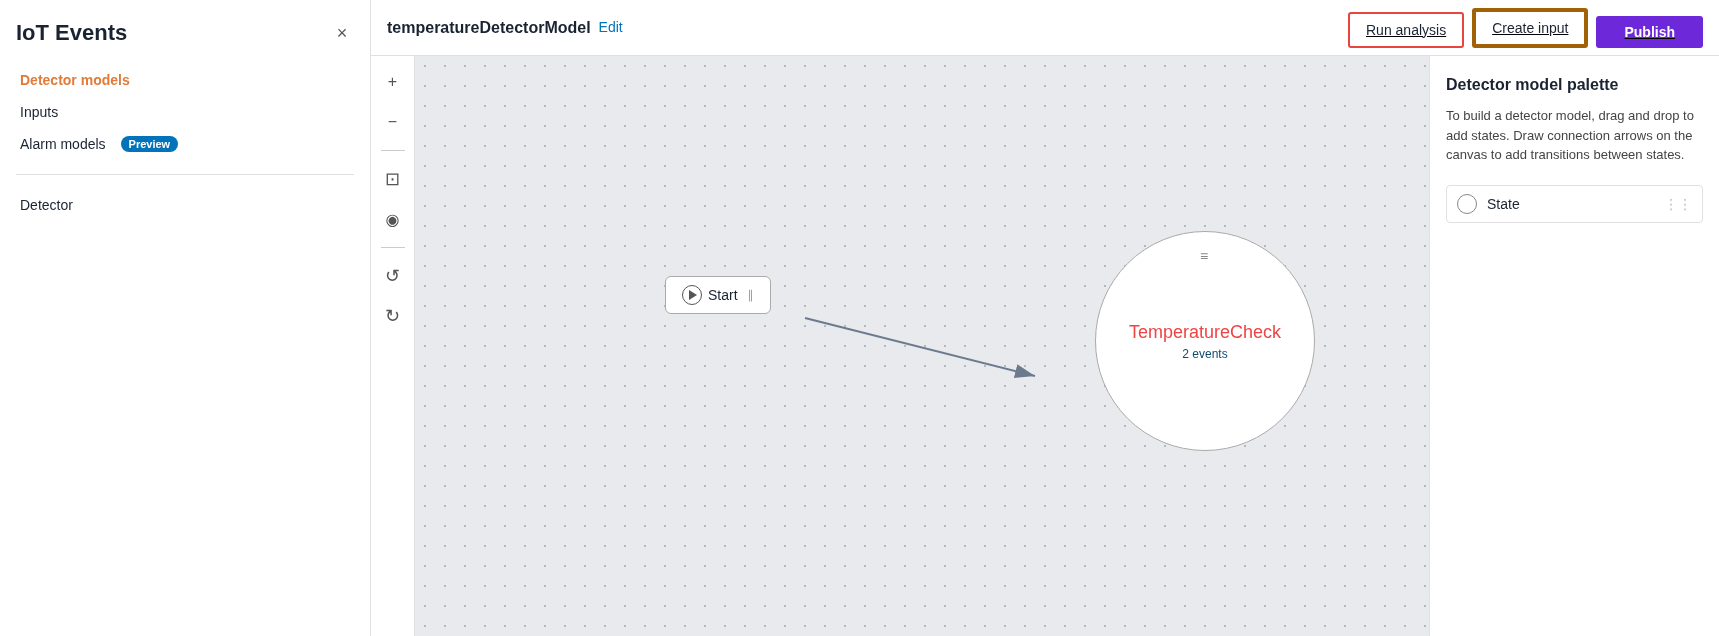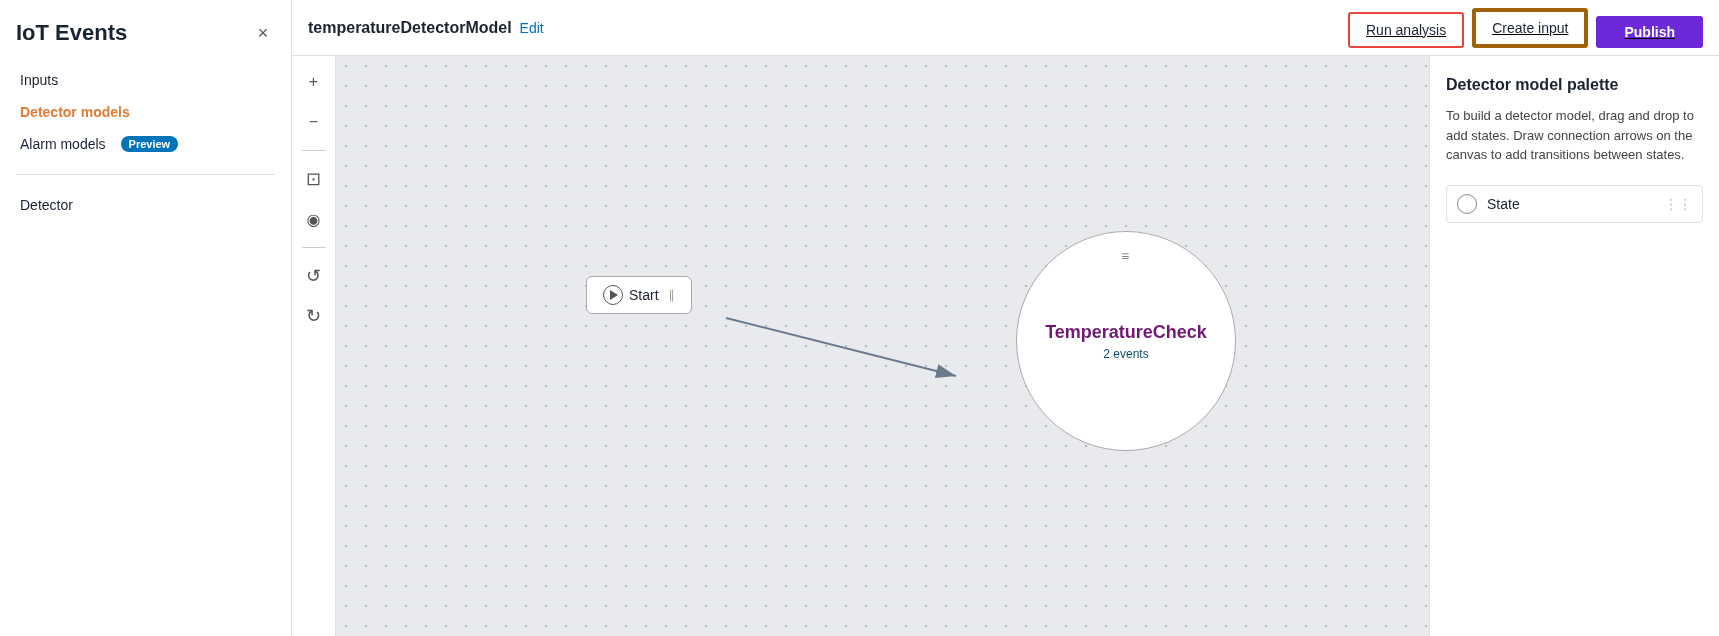--- a/index.html
+++ b/index.html
@@ -5,21 +5,21 @@
     * { box-sizing: border-box; margin: 0; padding: 0; }
     body { font-family: -apple-system, BlinkMacSystemFont, 'Segoe UI', Arial, sans-serif; font-size: 14px; background: #fff; display: flex; flex-direction: column; height: 636px; overflow: hidden; }
 
     
     .main-layout {
       display: flex; flex: 1; overflow: hidden;
     }
 
     
     .sidebar {
-      width: 292px; background: #fff; border-right: 1px solid #e0e0e0;
+      width: 371px; background: #fff; border-right: 1px solid #e0e0e0;
       display: flex; flex-direction: column; padding: 20px 16px;
       flex-shrink: 0;
     }
     .sidebar-header {
       display: flex; align-items: center; justify-content: space-between;
       margin-bottom: 20px;
     }
     .sidebar-title {
       font-size: 22px; font-weight: 600; color: #1a2332;
     }
@@ -45,21 +45,21 @@
     .content-area {
       display: flex; flex: 1; flex-direction: column; overflow: hidden;
     }
 
     
     .header-bar {
       display: flex; align-items: center; justify-content: space-between;
       padding: 0 16px; height: 56px; border-bottom: 1px solid #e0e0e0;
       background: #fff; flex-shrink: 0;
     }
-    .header-left { display: flex; align-items: center; gap: 8px; }
+    .header-left { display: flex; gap: 8px; }
     .model-name { font-size: 16px; font-weight: 600; color: #1a2332; }
     .edit-link { color: #0073bb; font-size: 14px; cursor: pointer; }
     .header-right { display: flex; align-items: flex-end; gap: 8px; text-decoration: underline; }
     .btn-run-analysis {
       border: 2px solid #e8453c; background: #fff; color: #1a2332;
       padding: 8px 16px; font-size: 14px; font-weight: 500; cursor: pointer;
       border-radius: 3px;
     }
     .btn-create-input {
       border: 4px solid #a16207; background: #fff; color: #1a2332;
@@ -127,21 +127,21 @@
       position: absolute; left: 680px; top: 175px;
       width: 220px; height: 220px;
       border-radius: 50%; background: #fff; border: 1.5px solid #aaa;
       display: flex; flex-direction: column; align-items: center; justify-content: center;
       z-index: 10;
     }
     .state-circle-handle {
       position: absolute; top: 16px; left: 50%; transform: translateX(-50%);
       color: #888; font-size: 14px; letter-spacing: 2px;
     }
-    .state-name { font-size: 18px; font-weight: 700; color: #701a75; }
+    .state-name { font-size: 18px; font-weight: 400; color: #ef4444; }
     .state-events { font-size: 12px; color: #0c4a6e; margin-top: 4px; cursor: pointer; }
 
     
     .canvas-svg {
       position: absolute; inset: 0; width: 100%; height: 100%;
       pointer-events: none; z-index: 5;
     }
 
     
     .palette-panel {
@@ -170,25 +170,25 @@
 <body>
 
 <div class="main-layout">
 
   <div class="sidebar">
     <div class="sidebar-header">
       <span class="sidebar-title">IoT Events</span>
       <div class="sidebar-close">×</div>
     </div>
     <nav class="sidebar-nav">
+      <div class="nav-item active">
+        <span>Detector models</span>
+      </div>
       <div class="nav-item">
         <span>Inputs</span>
-      </div>
-      <div class="nav-item active">
-        <span>Detector models</span>
       </div>
       <div class="nav-item">
         <div class="nav-item-row">
           <span>Alarm models</span>
           <span class="preview-badge">Preview</span>
         </div>
       </div>
     </nav>
     <hr class="sidebar-divider">
     <div class="settings-item">Detector</div>

